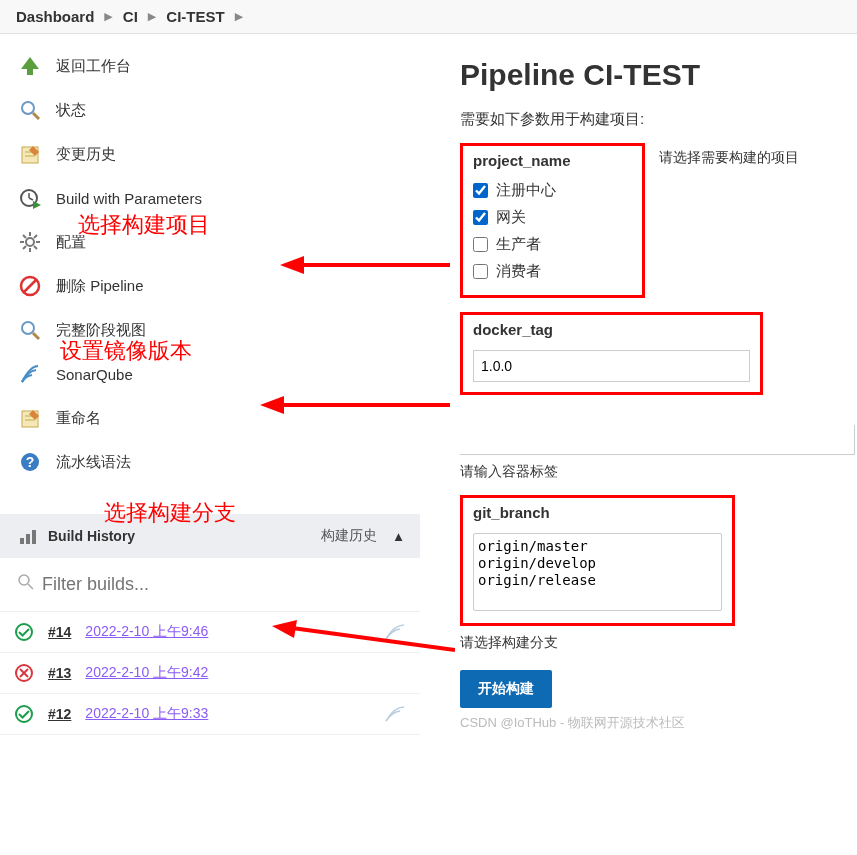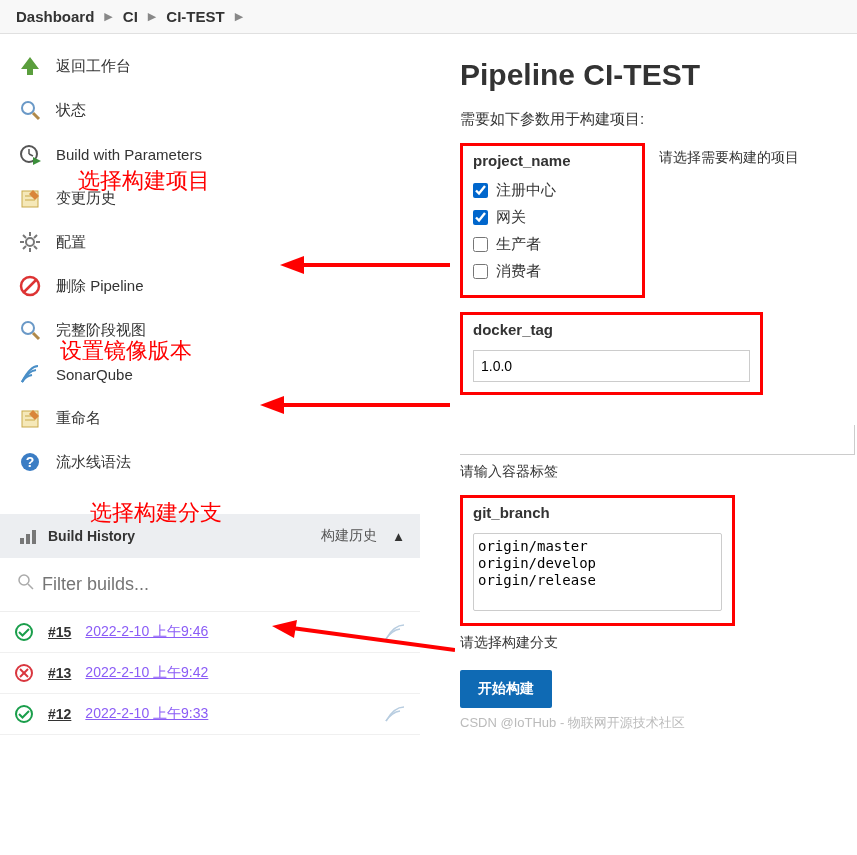--- a/index.html
+++ b/index.html
@@ -73,40 +73,40 @@
             <circle cx="9" cy="9" r="6" fill="none" stroke="#6a99c7" stroke-width="2"></circle>
             <line x1="14" y1="14" x2="20" y2="20" stroke="#b0894a" stroke-width="3"></line>
           </svg>
         </span>
       <span class="label">状态</span>
     </div>
 
     <div class="nav-item">
       <span class="icon">
           <svg width="22" height="22">
+            <rect x="3" y="4" width="16" height="16" fill="#f5e8b8" stroke="#c9a94a"></rect>
+            <line x1="6" y1="9" x2="16" y2="9" stroke="#c9a94a"></line>
+            <line x1="6" y1="13" x2="16" y2="13" stroke="#c9a94a"></line>
+            <path d="M14 3 L20 9 L16 13 L10 7 Z" fill="#d9863a"></path>
+          </svg>
+        </span>
+      <span class="label">变更历史</span>
+    </div>
+
+    <div class="nav-item">
+      <span class="icon">
+          <svg width="22" height="22">
             <circle cx="10" cy="11" r="8" fill="none" stroke="#555" stroke-width="2"></circle>
             <line x1="10" y1="11" x2="10" y2="6" stroke="#555" stroke-width="1.5"></line>
             <line x1="10" y1="11" x2="14" y2="13" stroke="#555" stroke-width="1.5"></line>
             <polygon points="14,14 22,18 14,22" fill="#3b8e3b"></polygon>
           </svg>
         </span>
       <span class="label">Build with Parameters</span>
       <div class="annotation-red" style="left:78px; top:34px;">选择构建项目</div>
-    </div>
-
-    <div class="nav-item">
-      <span class="icon">
-          <svg width="22" height="22">
-            <rect x="3" y="4" width="16" height="16" fill="#f5e8b8" stroke="#c9a94a"></rect>
-            <line x1="6" y1="9" x2="16" y2="9" stroke="#c9a94a"></line>
-            <line x1="6" y1="13" x2="16" y2="13" stroke="#c9a94a"></line>
-            <path d="M14 3 L20 9 L16 13 L10 7 Z" fill="#d9863a"></path>
-          </svg>
-        </span>
-      <span class="label">变更历史</span>
     </div>
 
     <svg class="arrow-svg" style="left:280px; top:253px;" width="170" height="30">
         <line x1="170" y1="12" x2="20" y2="12" stroke="#ff0000" stroke-width="4"></line>
         <polygon points="0,12 24,3 24,21" fill="#ff0000"></polygon>
       </svg>
 
     <div class="nav-item">
       <span class="icon">
           <svg width="22" height="22">
@@ -189,21 +189,21 @@
       <span class="icon">
           <svg width="20" height="20">
             <rect x="2" y="12" width="4" height="6" fill="#777"></rect>
             <rect x="8" y="8" width="4" height="10" fill="#777"></rect>
             <rect x="14" y="4" width="4" height="14" fill="#777"></rect>
           </svg>
         </span>
       <span>Build History</span>
       <span class="trend-label">构建历史</span>
       <span style="margin-left:8px;">▴</span>
-      <div class="annotation-red" style="left:90px; top:-16px; font-size:22px;">选择构建分支</div>
+      <div class="annotation-red" style="left:104px; top:-16px; font-size:22px;">选择构建分支</div>
     </div>
 
     <svg class="arrow-svg" style="left:270px; top:618px;" width="185" height="40">
         <line x1="185" y1="32" x2="22" y2="10" stroke="#ff0000" stroke-width="4"></line>
         <polygon points="2,8 27,2 24,20" fill="#ff0000"></polygon>
       </svg>
 
     <div class="filter-box">
       <div class="filter-wrap">
         <span class="search-icon">
@@ -216,21 +216,21 @@
       </div>
     </div>
 
     <div class="build-row">
       <span>
           <svg width="20" height="20">
             <circle cx="10" cy="10" r="8" fill="none" stroke="#1a9e4b" stroke-width="2"></circle>
             <path d="M5 10 L8.5 13.5 L15 7" fill="none" stroke="#1a9e4b" stroke-width="2"></path>
           </svg>
         </span>
-      <a href="#">#15</a>
+      <a href="#">#14</a>
       <span class="date">2022-2-10 上午9:46</span>
       <span class="spacer"></span>
       <span>
           <svg width="22" height="18">
             <path d="M2 16 Q10 2 20 2" fill="none" stroke="#b8cde0" stroke-width="1.5"></path>
             <path d="M2 16 Q8 7 16 6" fill="none" stroke="#b8cde0" stroke-width="1.5"></path>
           </svg>
         </span>
     </div>
 

